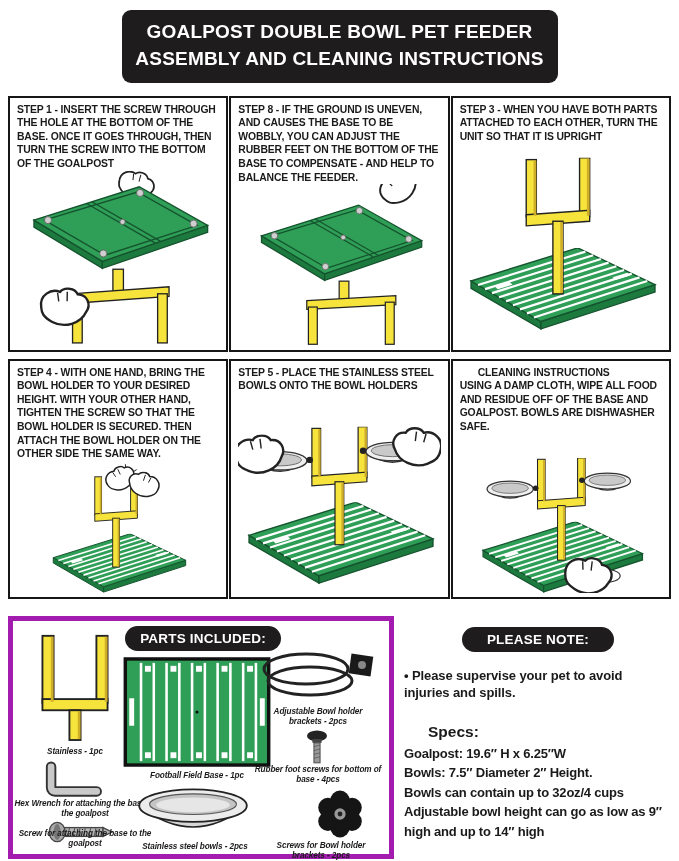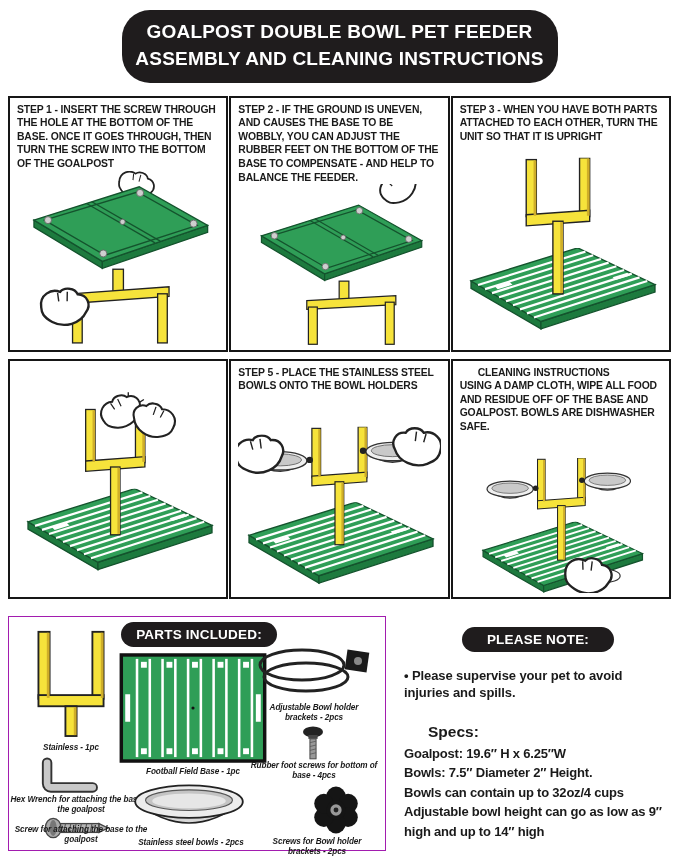--- a/index.html
+++ b/index.html
@@ -2,41 +2,41 @@
 <html><head>
 <meta charset="utf-8">
 <style>
   html,body{margin:0;padding:0;background:#888;}
   .page{
     position:relative;width:679px;height:861px;margin:0 auto;background:#fff;
     font-family:"Liberation Sans",sans-serif;color:#1a1a1a;overflow:hidden;
   }
   
   .title-banner{
-    width:424px;margin:10px auto 0;background:#1f1c1d;color:#fff;border-radius:28px;
+    width:424px;margin:10px auto 0;background:#1f1c1d;color:#fff;border-radius:9px;
     text-align:center;padding:9px 6px 10px;
   }
   .title-banner div{font-size:19px;font-weight:bold;letter-spacing:.2px;line-height:1.42;}
   
   .steps-grid{
     display:grid;grid-template-columns:1fr 1fr 1fr;grid-template-rows:256px 240px;
     gap:7px 1px;margin:13px 8px 0 8px;
   }
   .step-box{
     border:2.5px solid #161616;padding:5px 7px 4px;display:flex;flex-direction:column;
     background:#fff;
   }
   .step-text{font-size:10.4px;font-weight:bold;line-height:1.3;letter-spacing:-0.15px;}
   .step-text .lbl{font-weight:bold;}
   .step-text .lbl.block{display:block;margin-left:18px;}
   .illus{flex:1;min-height:0;width:100%;}
   
   .bottom{position:relative;height:250px;margin-top:14px;}
   .parts-box{
-    position:absolute;left:8px;top:3px;width:376px;height:233px;border:1px solid #a21caf;
+    position:absolute;left:8px;top:3px;width:376px;height:233px;border:5px solid #a21caf;
   }
   .mini-banner{
     position:absolute;background:#1f1c1d;color:#fff;border-radius:16px;text-align:center;
     font-size:13.5px;font-weight:bold;padding:5px 0;letter-spacing:.2px;
   }
   .parts-banner{left:112px;top:5px;width:156px;}
   .part-label{
     position:absolute;font-size:8.2px;font-weight:bold;font-style:italic;text-align:center;
     line-height:1.18;letter-spacing:-0.1px;
   }
@@ -136,21 +136,21 @@
           <rect x="155" y="140" width="11" height="56"></rect>
         </g>
         <g transform="translate(22,128) scale(1.35) rotate(8)">
             <use href="#sym-hand" width="46" height="36"></use>
           </g>
       </svg>
     </div>
 
     <div class="step-box">
       <div class="step-text">
-        <span class="lbl">STEP 2</span>
+        <span class="lbl">STEP 8</span>
         <span>- IF THE GROUND IS UNEVEN, AND CAUSES THE BASE TO BE WOBBLY, YOU CAN ADJUST THE RUBBER FEET ON THE BOTTOM OF THE BASE TO COMPENSATE - AND HELP TO BALANCE THE FEEDER.</span>
       </div>
       <svg class="illus" viewBox="0 0 220 200">
         <g transform="translate(150,0) rotate(-32) scale(1.2)">
             <use href="#sym-hand" width="46" height="36"></use>
           </g>
         <use href="#sym-panel" y="16" width="220" height="110"></use>
         <g fill="#f6e33b" stroke="#222" stroke-width="1.5">
           <rect x="110" y="120" width="12" height="26"></rect>
           <polygon points="70,144 180,138 180,149 70,155"></polygon>
@@ -165,20 +165,24 @@
         <span class="lbl">STEP 3</span>
         <span>- WHEN YOU HAVE BOTH PARTS ATTACHED TO EACH OTHER, TURN THE UNIT SO THAT IT IS UPRIGHT</span>
       </div>
       <svg class="illus" viewBox="0 0 220 200">
         <use href="#sym-field" y="104" width="220" height="96"></use>
         <use href="#sym-goalpost" x="52" y="6" width="120" height="150"></use>
       </svg>
     </div>
 
     <div class="step-box">
+      <div class="step-text">
+        <span class="lbl">STEP 4</span>
+        <span>- WITH ONE HAND, BRING THE BOWL HOLDER TO YOUR DESIRED HEIGHT. WITH YOUR OTHER HAND, TIGHTEN THE SCREW SO THAT THE BOWL HOLDER IS SECURED. THEN ATTACH THE BOWL HOLDER ON THE OTHER SIDE THE SAME WAY.</span>
+      </div>
       <svg class="illus" viewBox="0 0 220 200">
         <use href="#sym-field" y="110" width="220" height="96"></use>
         <use href="#sym-goalpost" x="52" y="22" width="120" height="140"></use>
         <path d="M121,14 l0,-9 M112,18 l-8,-5 M130,18 l8,-5" stroke="#222" stroke-width="1.5" fill="none"></path>
         <g transform="translate(84,16) rotate(-18) scale(1.1)">
             <use href="#sym-hand" width="46" height="36"></use>
           </g>
         <g transform="translate(178,22) scale(-1.15,1.15) rotate(-12)">
             <use href="#sym-hand" width="46" height="36"></use>
           </g>

